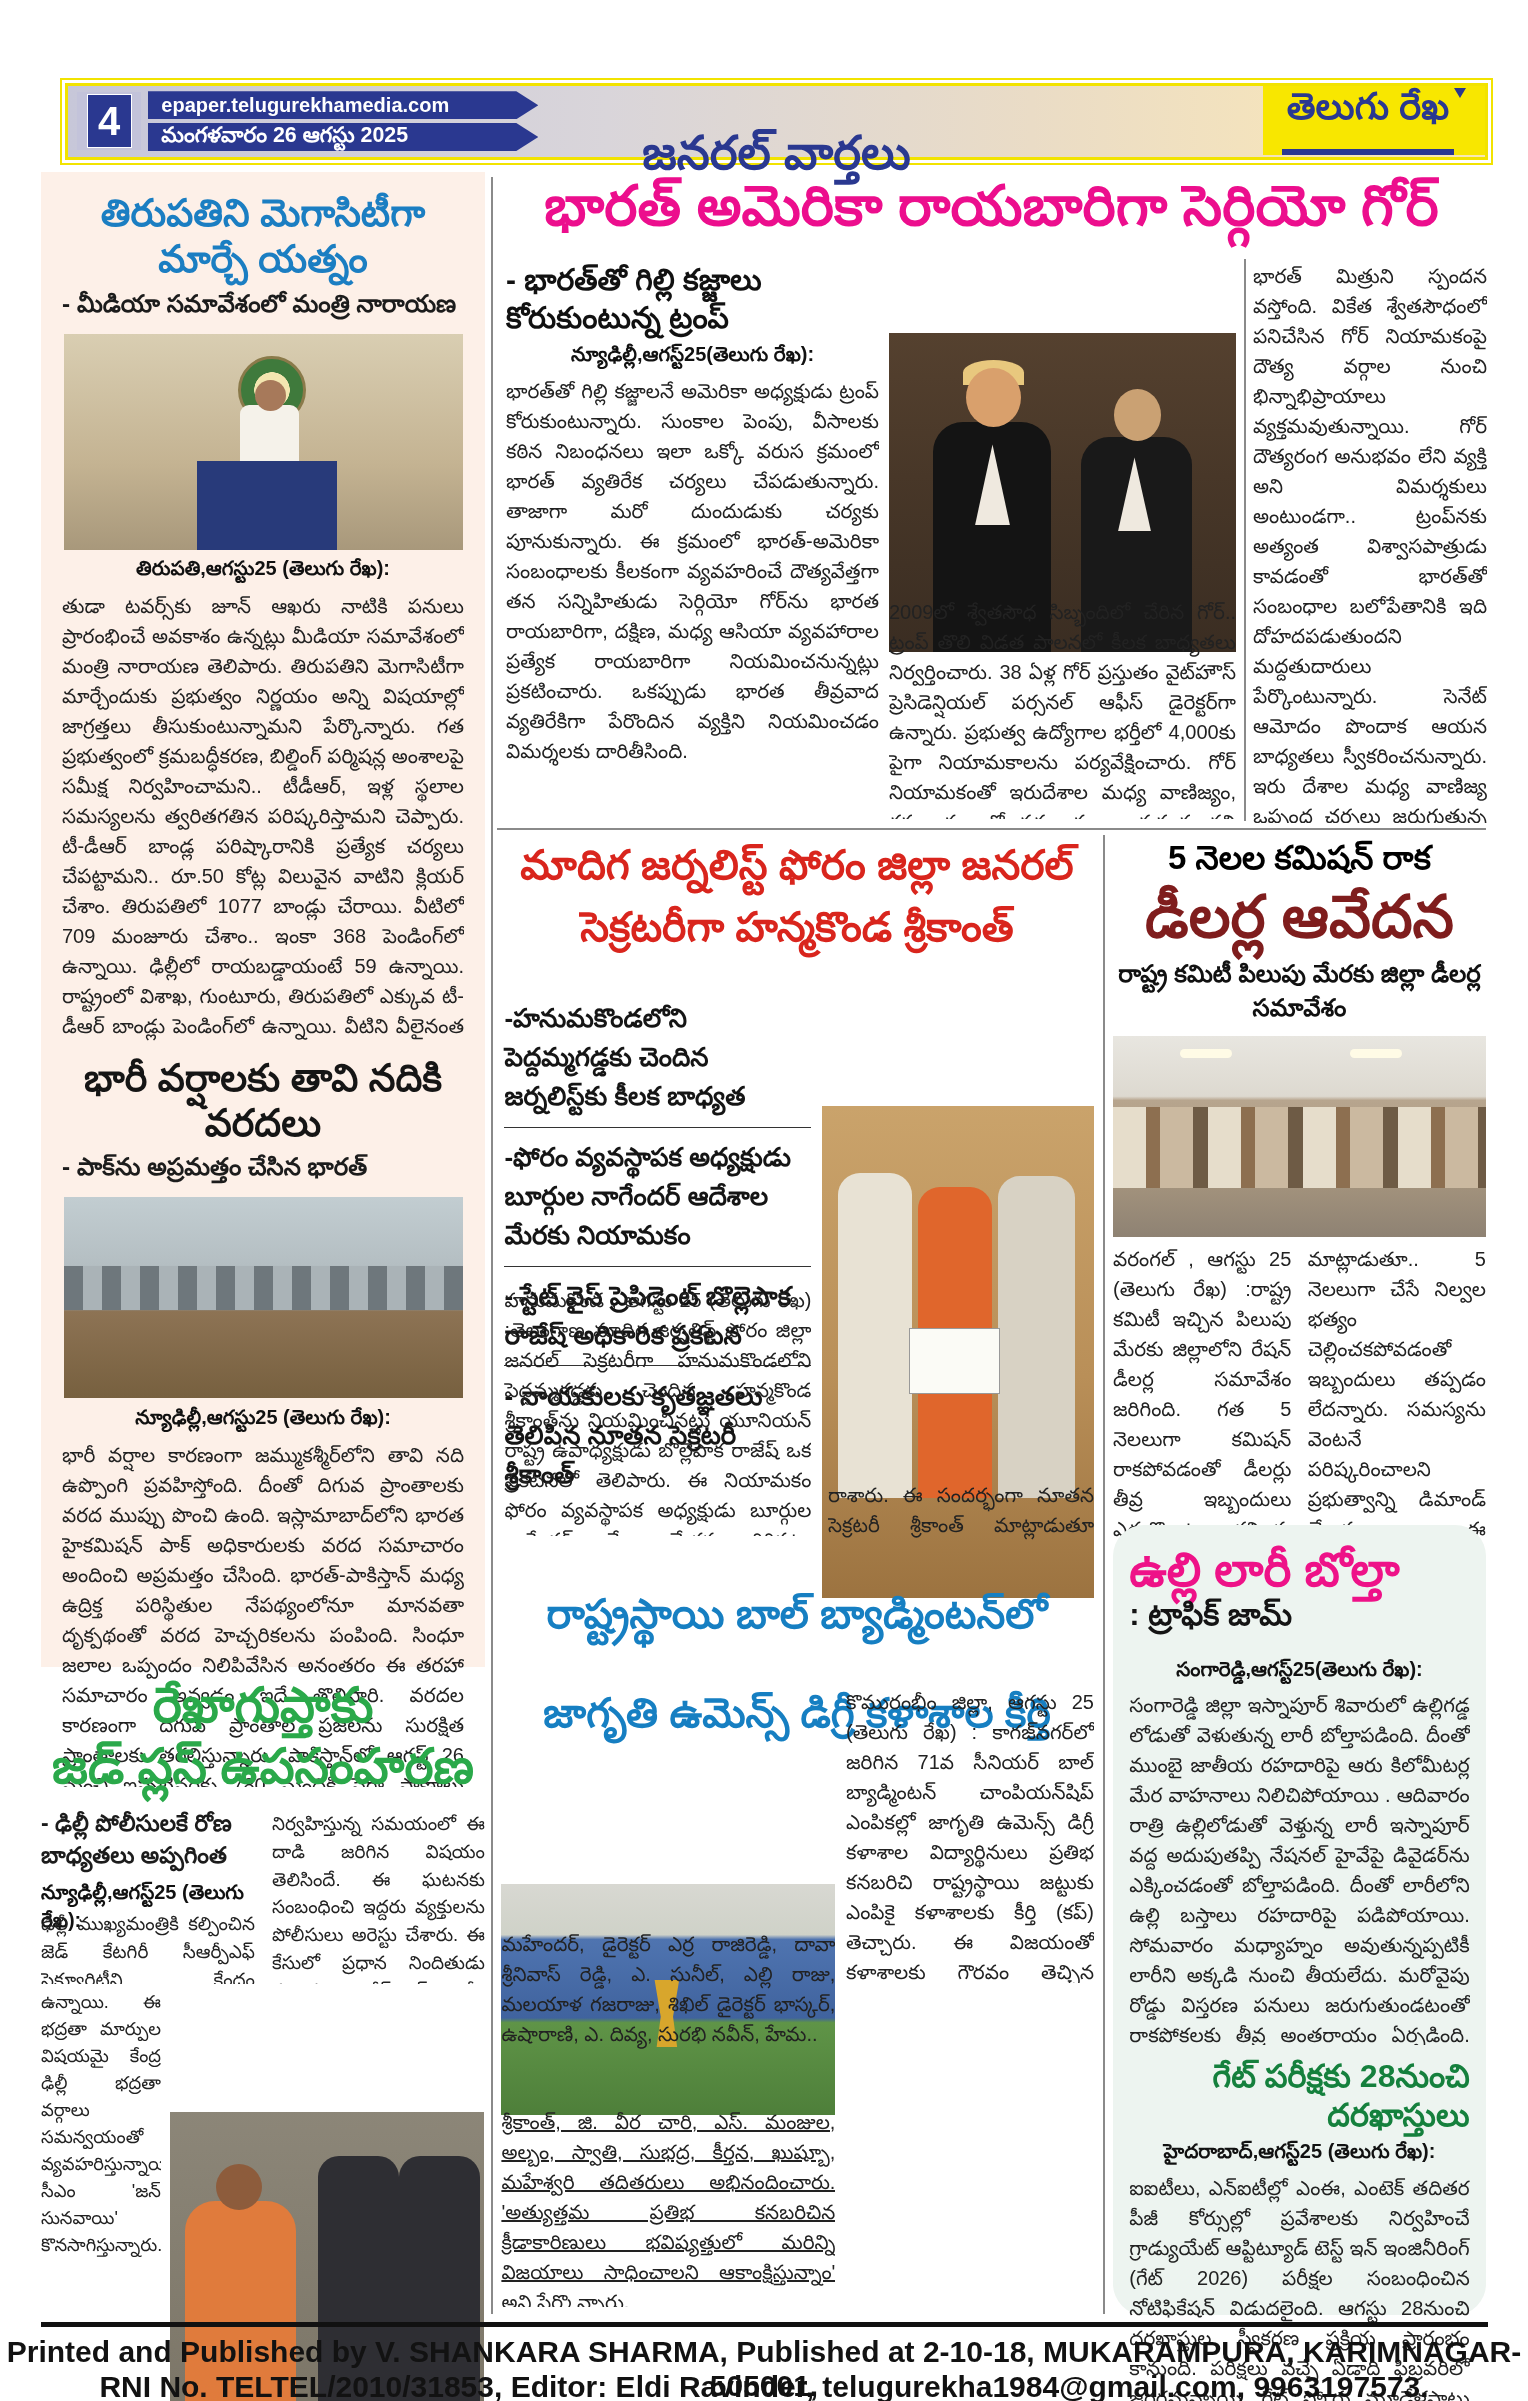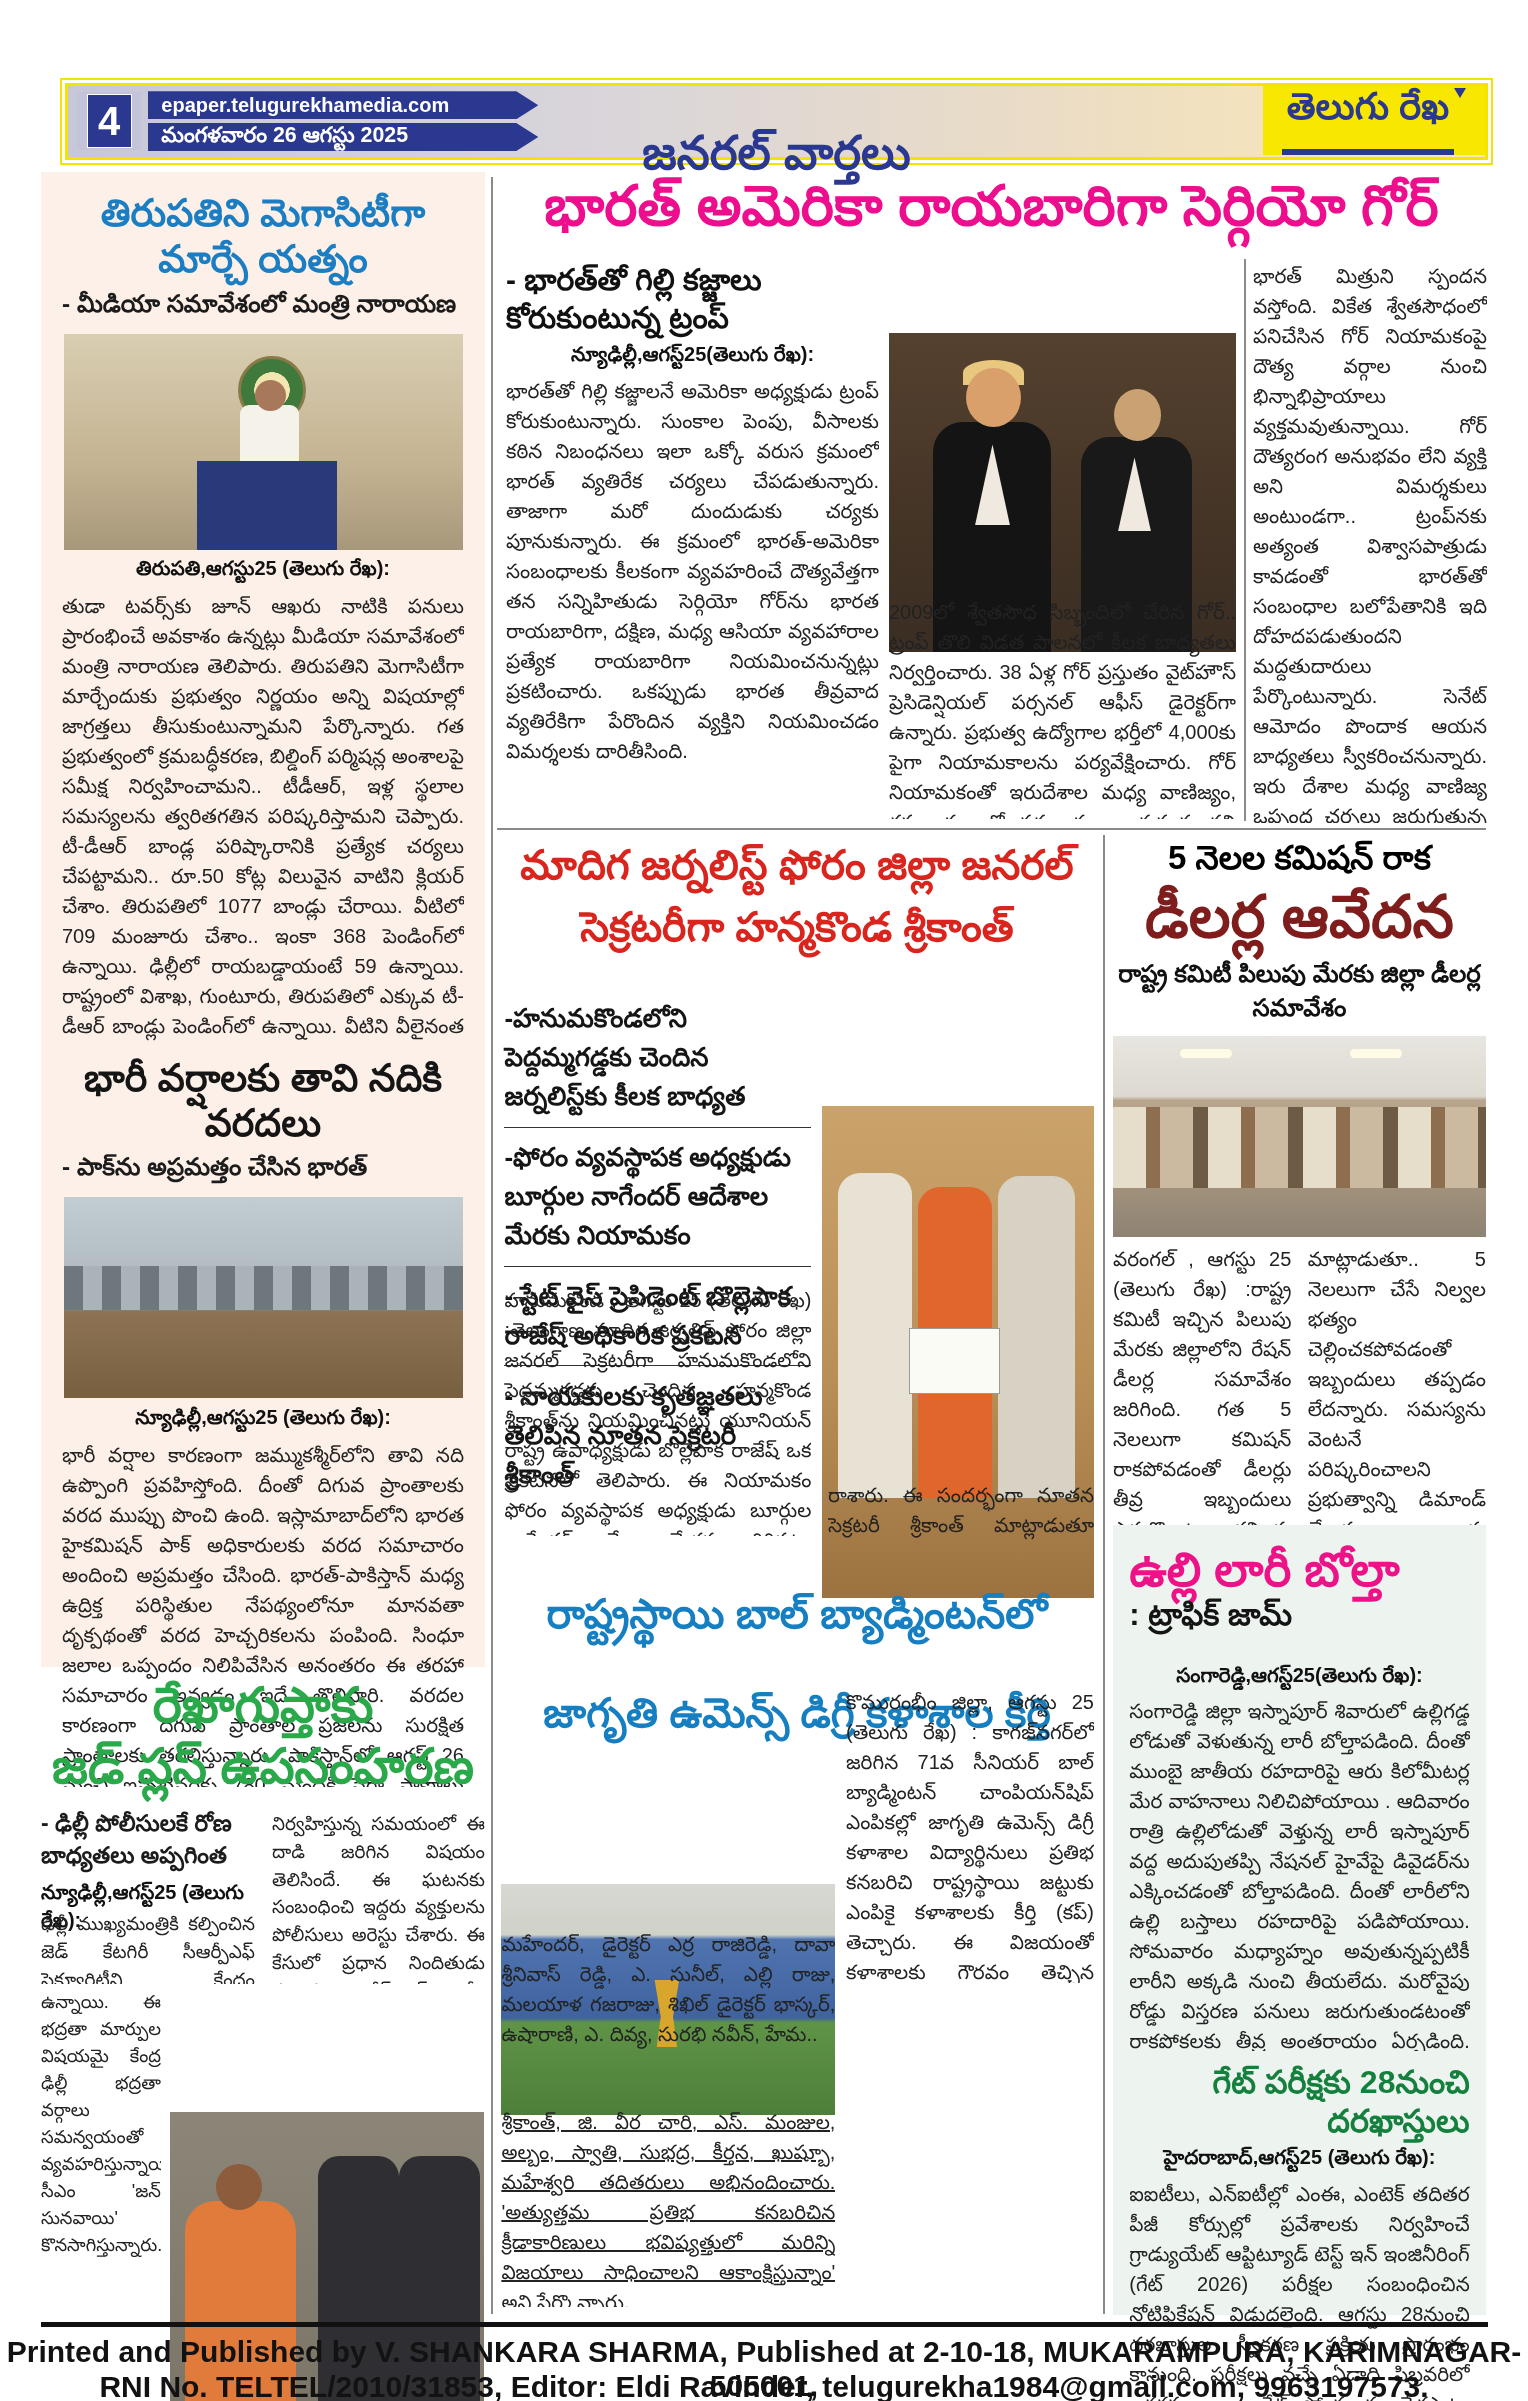--- a/index.html
+++ b/index.html
@@ -82,21 +82,21 @@
   .d-kicker{color:#000000;font-size:33px;font-weight:bold;text-align:center;}
   .h-navy{color:#7f1d1d;font-size:59px;font-weight:bold;text-align:center;line-height:1.1;}
   .d-subhead{font-size:24.4px;font-weight:bold;text-align:center;color:#111;}
   .ph-dealers{width:373px;height:201px;margin:7.4px 0;background:linear-gradient(180deg,#e8e6e0 0%,#ddd9d0 30%,#b7a58e 32%,#a6957e 70%,#8e8273 100%);}
   .ph-dealers .light1,.ph-dealers .light2{position:absolute;top:13.3px;width:52px;height:9px;background:#fffbe6;border-radius:4.4px;}
   .ph-dealers .light1{left:67px;} .ph-dealers .light2{left:237px;}
   .ph-dealers .row{position:absolute;left:0;top:71px;width:100%;height:81px;
     background:repeating-linear-gradient(90deg,#e6ddcb 0 33px,#8d6f50 33px 47px,#cbb9a0 47px 80px,#6e5b45 80px 95px);}
   .twocol{column-count:2;column-gap:16.3px;}
   
-  .mintbox{left:1113px;top:1525px;width:373px;height:790px;background:#edf4f0;box-sizing:border-box;padding:18px 16.3px;}
+  .mintbox{left:1113px;top:1525px;width:373px;height:790px;background:#edf4f0;box-sizing:border-box;padding:18px 16.3px;border-radius:31px;}
   .h-pink{color:#ee1288;font-size:47px;font-weight:bold;line-height:1.15;}
   .o-subhead{font-size:31px;font-weight:bold;color:#141414;}
   .h-gate{color:#15803d;font-size:32px;font-weight:bold;text-align:right;line-height:1.2;}
   
   .footer-rule{left:41px;top:2322px;width:1447px;height:5.2px;background:#111;}
   .footer-line{left:0;width:1528px;text-align:center;font-size:30px;font-weight:bold;color:#121212;}
   .fl1{top:2335px;} .fl2{top:2370px;}
 </style>
 </head>
 <body>
@@ -223,21 +223,21 @@
       <div class="cmdo1"></div>
         <div class="cmdo2"></div>
         <div class="woman"></div>
         <div class="whead"></div>
     </div>
   </div>
 
   <div class="abs mintbox">
     <div class="h-pink">ఉల్లి లారీ బోల్తా</div>
     <div class="o-subhead">: ట్రాఫిక్ జామ్</div>
-    <div class="dateline" style="margin-top:24px;">సంగారెడ్డి,ఆగస్ట్25(తెలుగు రేఖ):</div>
+    <div class="dateline" style="margin-top:18px;">సంగారెడ్డి,ఆగస్ట్25(తెలుగు రేఖ):</div>
     <div class="body-txt" style="height:355px;margin-top:4.4px;">సంగారెడ్డి జిల్లా ఇస్నాపూర్ శివారులో ఉల్లిగడ్డ లోడుతో వెళుతున్న లారీ బోల్తాపడింది. దీంతో ముంబై జాతీయ రహదారిపై ఆరు కిలోమీటర్ల మేర వాహనాలు నిలిచిపోయాయి . ఆదివారం రాత్రి ఉల్లిలోడుతో వెళ్తున్న లారీ ఇస్నాపూర్ వద్ద అదుపుతప్పి నేషనల్ హైవేపై డివైడర్‌ను ఎక్కించడంతో బోల్తాపడింది. దీంతో లారీలోని ఉల్లి బస్తాలు రహదారిపై పడిపోయాయి. సోమవారం మధ్యాహ్నం అవుతున్నప్పటికీ లారీని అక్కడి నుంచి తీయలేదు. మరోవైపు రోడ్డు విస్తరణ పనులు జరుగుతుండటంతో రాకపోకలకు తీవ్ర అంతరాయం ఏర్పడింది. ట్రాఫిక్ జామ్‌లో ఓ అంబులెన్స్ చిక్కుకోగా వాహనదారులు, యువత కలిసి డివైడర్‌పై నుంచి అంబులెన్స్‌ను రోడ్డు దాటించడంతో అది వెళ్లిపోయింది.</div>
     <div class="h-gate" style="margin-top:12px;">గేట్ పరీక్షకు 28నుంచి దరఖాస్తులు</div>
     <div class="dateline" style="margin-top:6px;">హైదరాబాద్,ఆగస్ట్25 (తెలుగు రేఖ):</div>
     <div class="body-txt" style="height:244px;margin-top:4.4px;">ఐఐటీలు, ఎన్ఐటీల్లో ఎంఈ, ఎంటెక్ తదితర పీజీ కోర్సుల్లో ప్రవేశాలకు నిర్వహించే గ్రాడ్యుయేట్ ఆప్టిట్యూడ్ టెస్ట్ ఇన్ ఇంజినీరింగ్ (గేట్ 2026) పరీక్షల సంబంధించిన నోటిఫికేషన్ విడుదలైంది. ఆగస్టు 28నుంచి దరఖాస్తుల స్వీకరణ ప్రక్రియ ప్రారంభం కానుంది. పరీక్షలు వచ్చే ఏడాది ఫిబ్రవరిలో జరగనున్నాయి. గేట్ స్కోరు మూడేళ్లపాటు చెల్లుబాటులో ఉంటుంది. ఆలస్య రుసుముతో అక్టోబర్ 9 వరకు దరఖాస్తు చేసుకునే అవకాశం ఉందని నిర్వాహకులు తెలిపారు.</div>
   </div>
 
   <div class="abs footer-rule"></div>
   <div class="abs footer-line fl1">Printed and Published by V. SHANKARA SHARMA, Published at 2-10-18, MUKARAMPURA, KARIMNAGAR-505001,</div>
   <div class="abs footer-line fl2">RNI No. TELTEL/2010/31853, Editor: Eldi Ravinder, telugurekha1984@gmail.com, 9963197573.</div>
 

